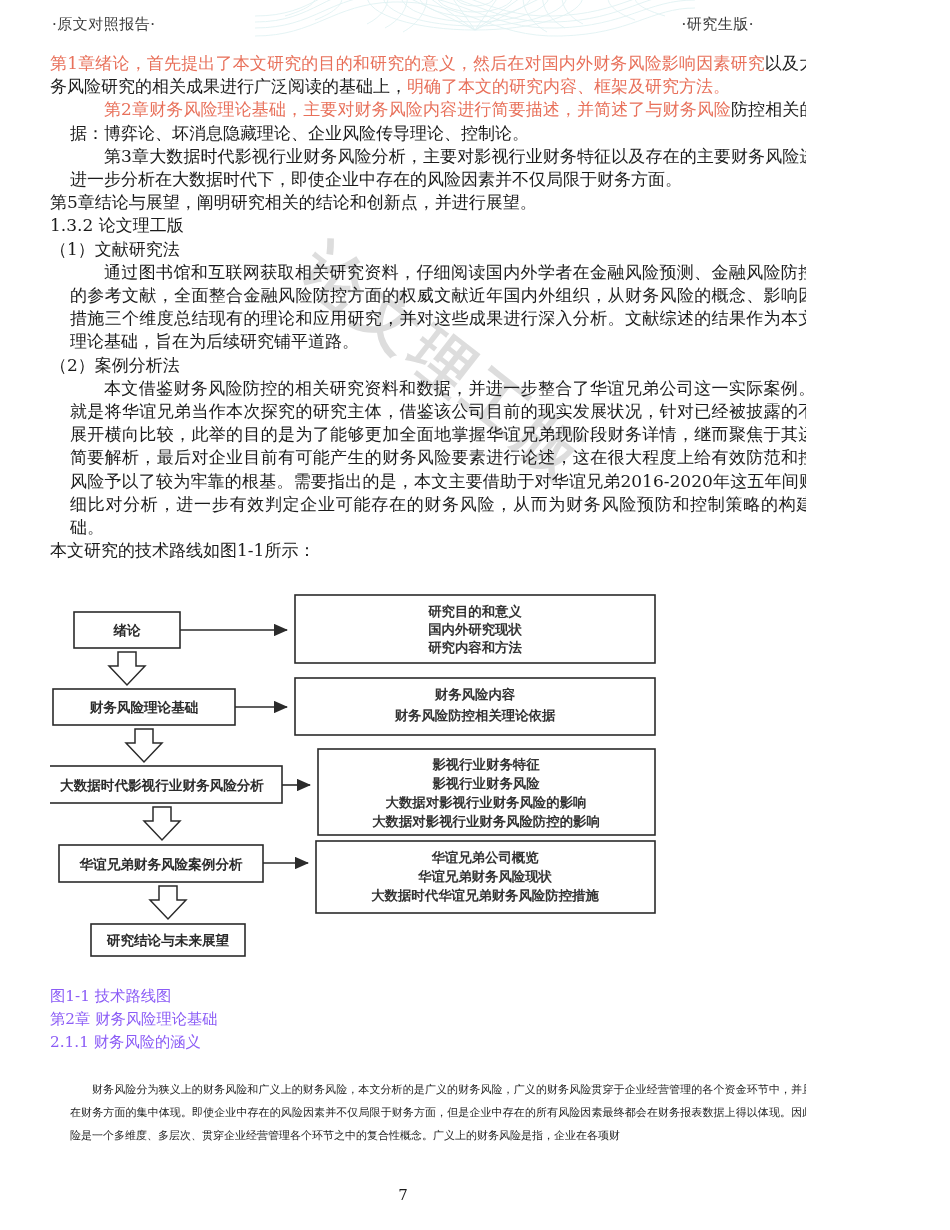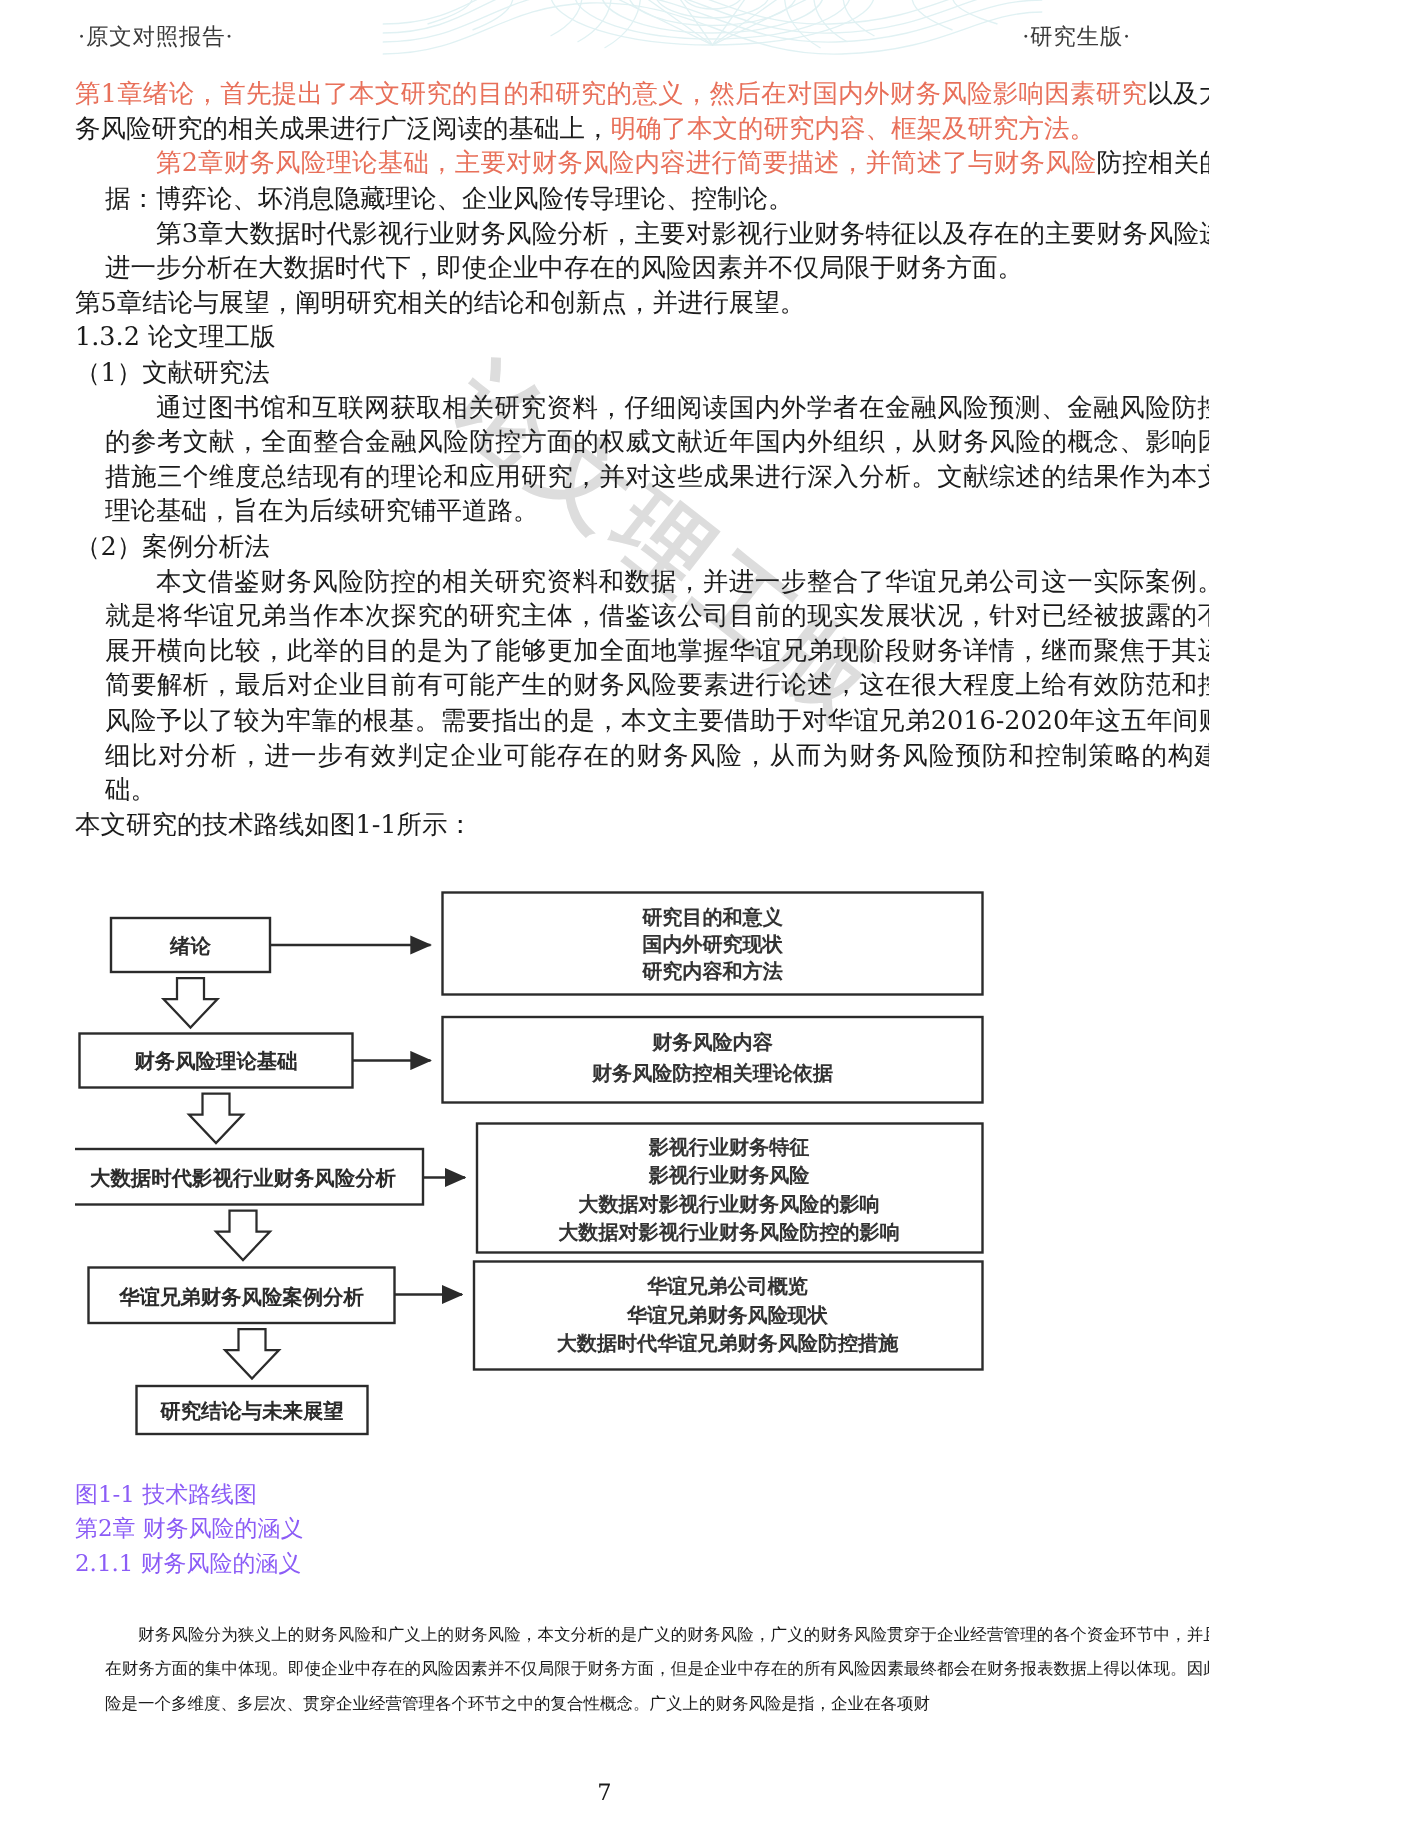--- a/index.html
+++ b/index.html
@@ -273,21 +273,21 @@
         <rect x="266" y="249" width="339" height="72" fill="#ffffff" stroke="#2b2b2b" stroke-width="1.6"></rect>
         <text class="fc-box-text-r" x="435" y="270" text-anchor="middle">华谊兄弟公司概览</text>
         <text class="fc-box-text-r" x="435" y="289" text-anchor="middle">华谊兄弟财务风险现状</text>
         <text class="fc-box-text-r" x="435" y="308" text-anchor="middle">大数据时代华谊兄弟财务风险防控措施</text>
       </g>
     </svg>
   </div>
 
   <div class="caption-block">
     <div>图1-1 技术路线图</div>
-    <div>第2章 财务风险的涵义</div>
+    <div>第2章 财务风险理论基础</div>
     <div>2.1.1 财务风险的涵义</div>
   </div>
 
   <div class="tail-block">
     <p class="para indent">财务风险分为狭义上的财务风险和广义上的财务风险，本文分析的是广义的财务风险，广义的财务风险贯穿于企业经营管理的各个资金环节中，并且是企业的各种风险在财务方面的集中体现。即使企业中存在的风险因素并不仅局限于财务方面，但是企业中存在的所有风险因素最终都会在财务报表数据上得以体现。因此，广义上的财务风险是一个多维度、多层次、贯穿企业经营管理各个环节之中的复合性概念。广义上的财务风险是指，企业在各项财</p>
   </div>
 
   <div class="pagenum">7</div>
 </div>
 

